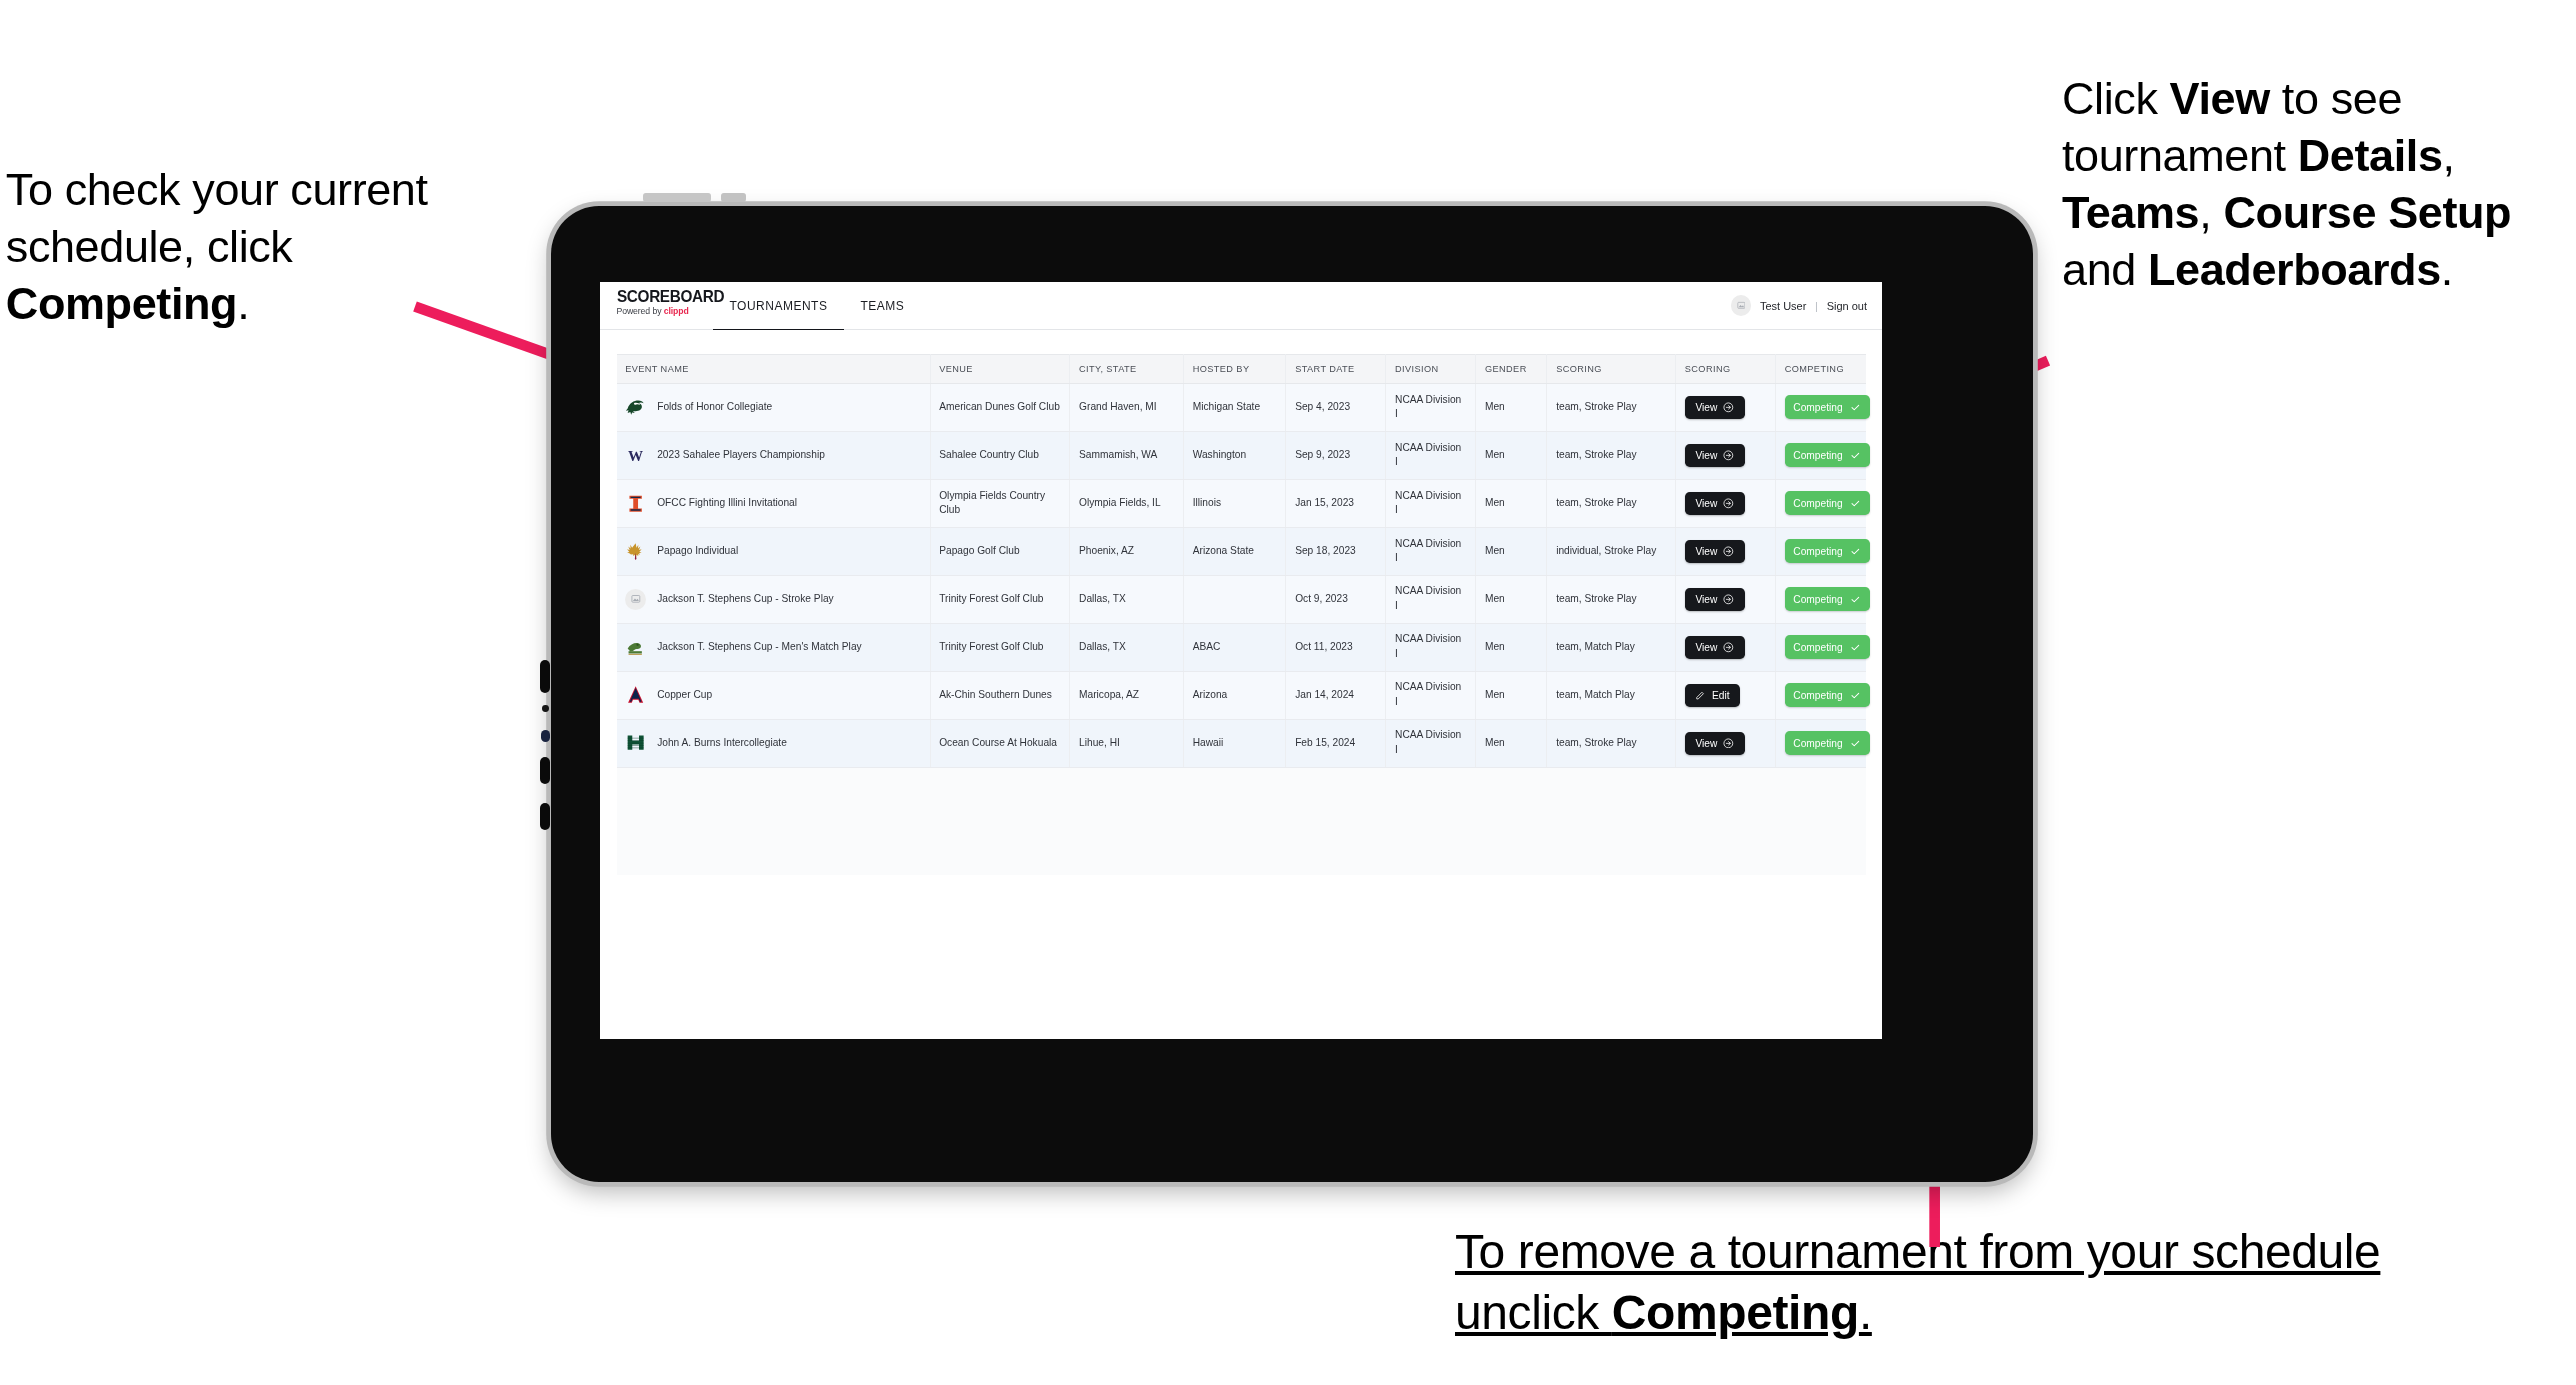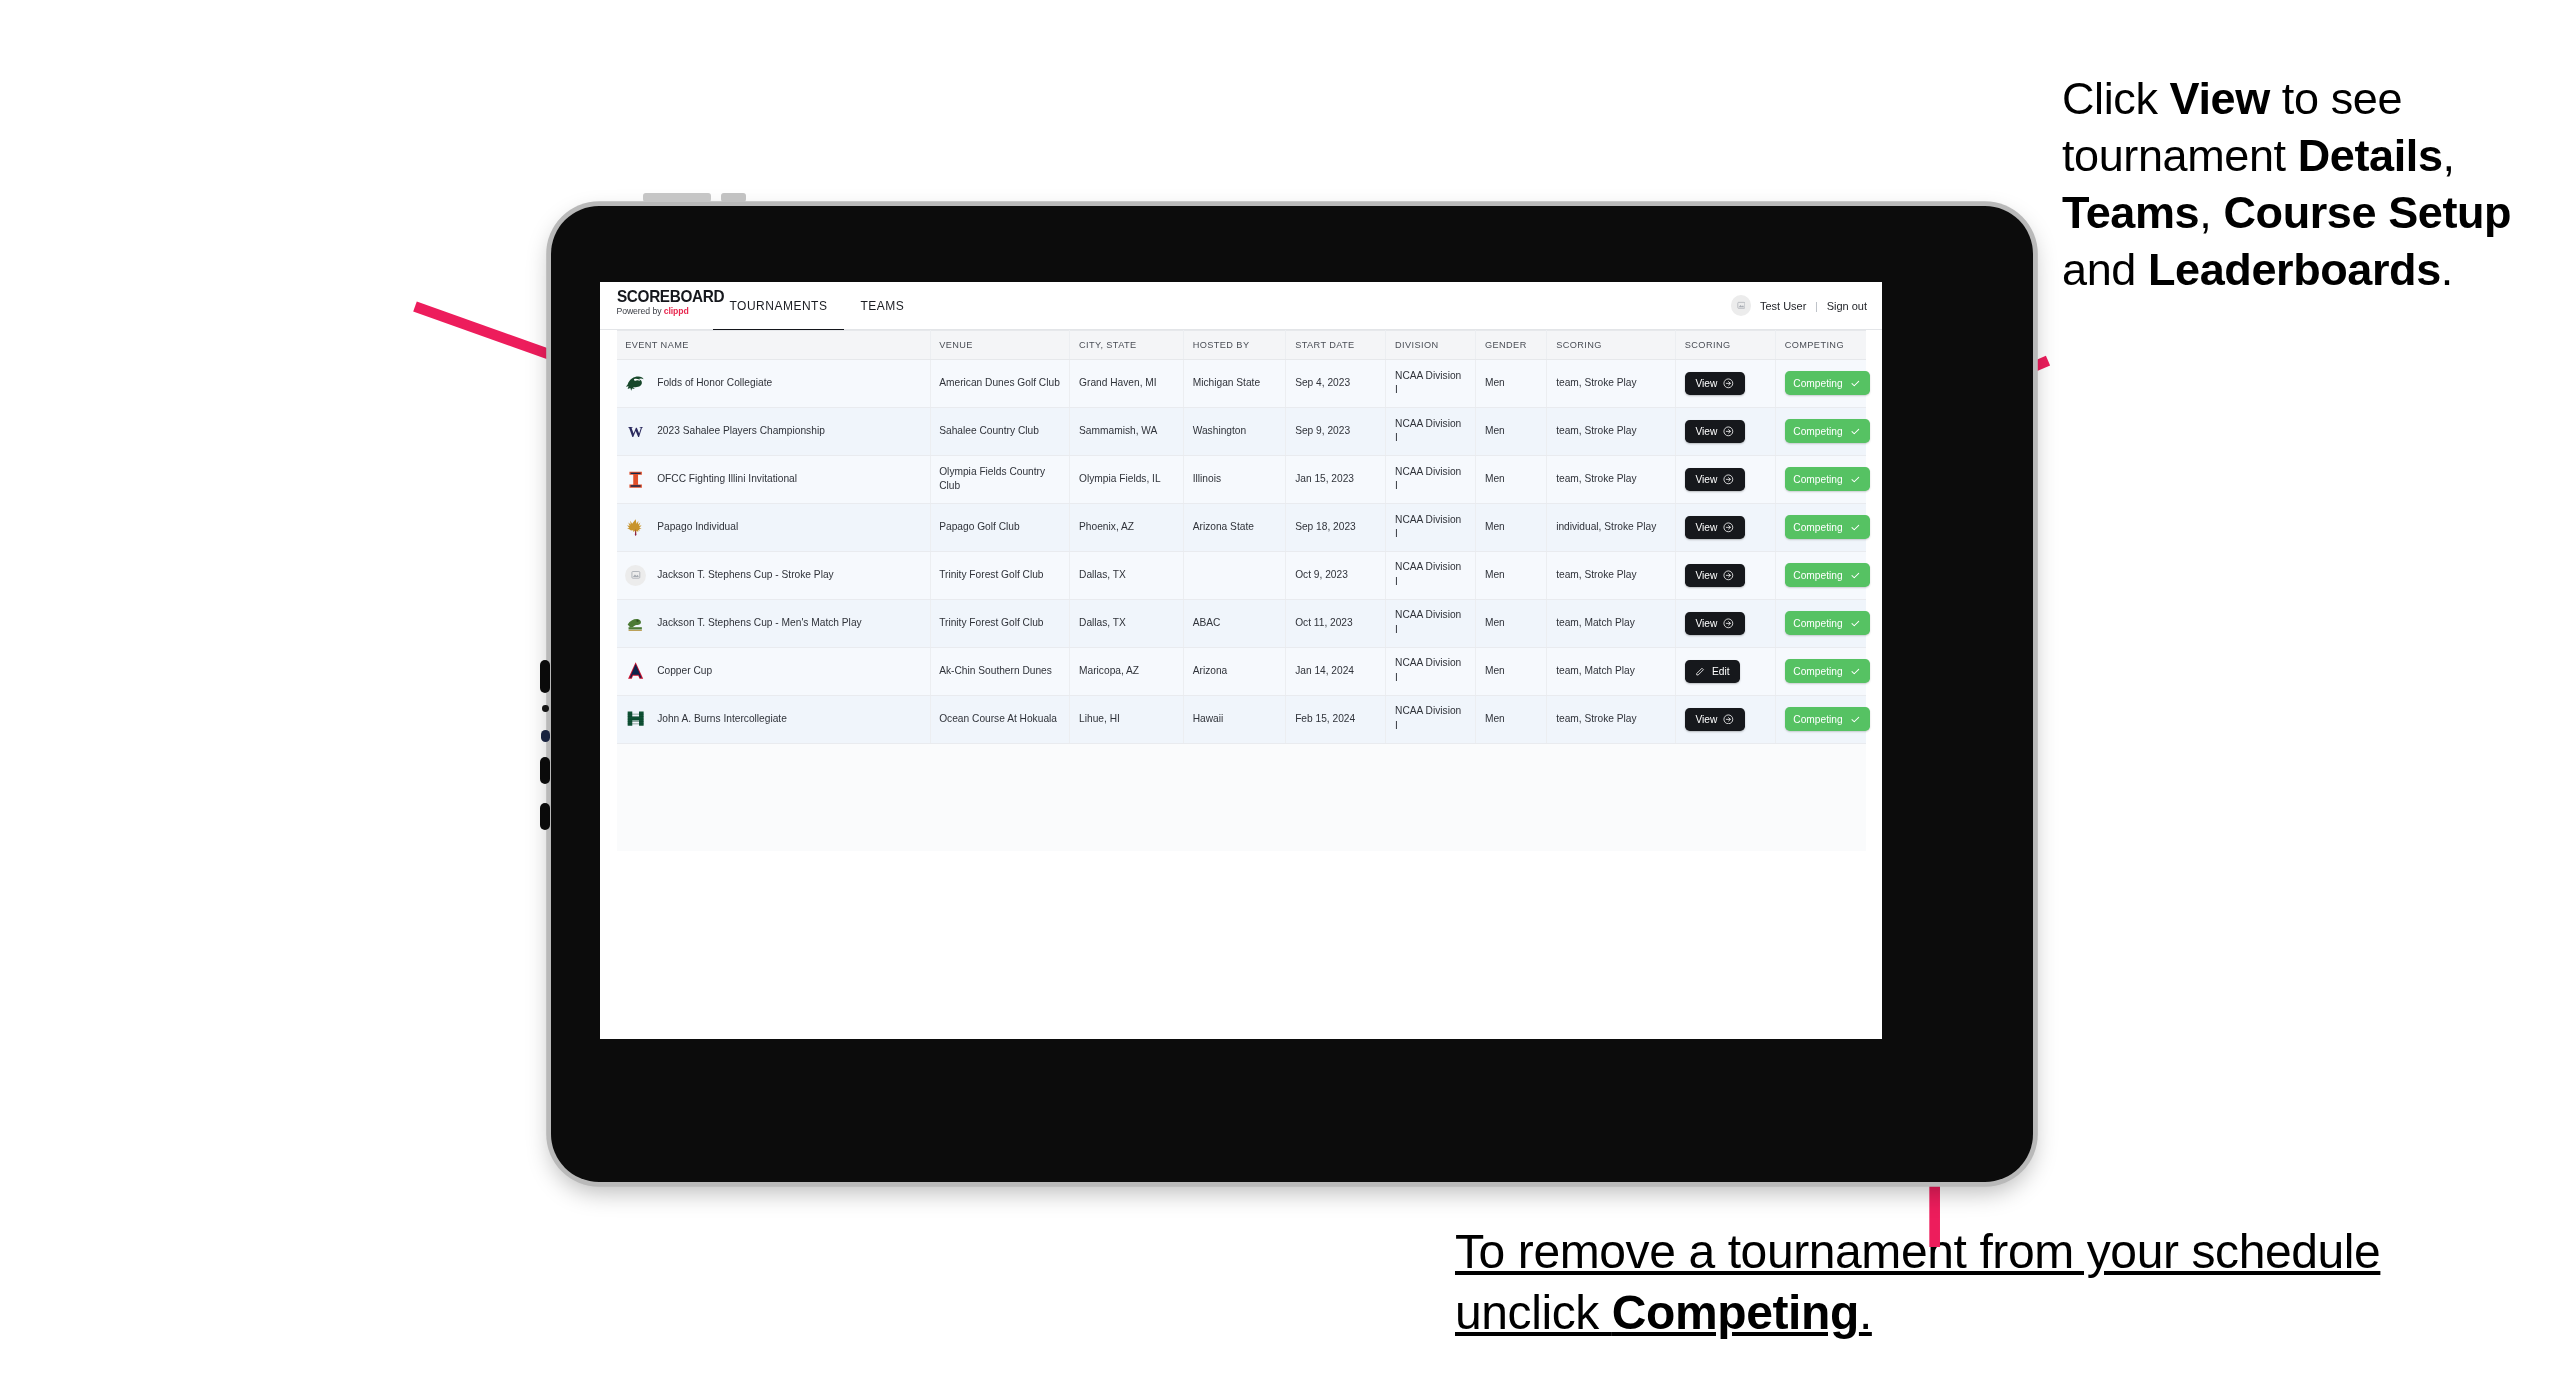--- a/index.html
+++ b/index.html
@@ -109,21 +109,21 @@
     height: 30px; border-radius: 5.8px; font-size:11.6px;
   }
   .create-btn {
     margin-left: auto; background: #ee2a5b; color: #fff;
     font-size: 11.6px; border: none; border-radius: 4.8px;
     height: 27px; padding: 0 15.5px; display: flex; align-items: center; gap: 6.8px;
     cursor: pointer;
   }
 
   
-  .tablewrap { padding: 0 16.5px; }
+  .tablewrap { padding: 0 16.5px; margin-top: 24px; }
   table { width: 100%; border-collapse: collapse; table-layout: fixed; }
   thead th {
     background: #f4f5f7; color: #4a4e56;
     font-size: 9.2px; font-weight: 400; letter-spacing: 0.4px;
     text-align: left; padding: 8.7px 8.7px; height: 29px;
     border-top: 1px solid #e6e8eb; border-bottom: 1px solid #e6e8eb;
     border-right: 1px solid #eceef1;
     vertical-align: middle;
   }
   thead th:last-child { border-right: none; }
@@ -161,20 +161,23 @@
   col.c-event{width:25.1%} col.c-venue{width:11.2%} col.c-city{width:9.1%}
   col.c-host{width:8.2%}  col.c-date{width:8.0%}  col.c-div{width:7.2%}
   col.c-gender{width:5.7%} col.c-score{width:10.3%} col.c-act{width:8.0%}
   col.c-comp{width:7.2%}
 </style>
 </head>
 <body>
 
 <div id="stage">
 
+  <div class="annot" id="annot-left">
+    <span>To check your current schedule, click </span><b>Competing</b><span>.</span>
+  </div>
 
   <div class="annot" id="annot-right">
     <span>Click </span><b>View</b><span> to see tournament </span><b>Details</b><span>, </span><b>Teams</b><span>, </span><b>Course Setup</b><span> and </span><b>Leaderboards</b><span>.</span>
   </div>
 
   <div class="annot" id="annot-bottom">
     <span>To remove a tournament from your schedule unclick </span><b>Competing</b><span>.</span>
   </div>
 
   <svg class="arrow" style="left:407px; top:291px; width:330px; height:126px;" viewBox="0 0 340 130">

